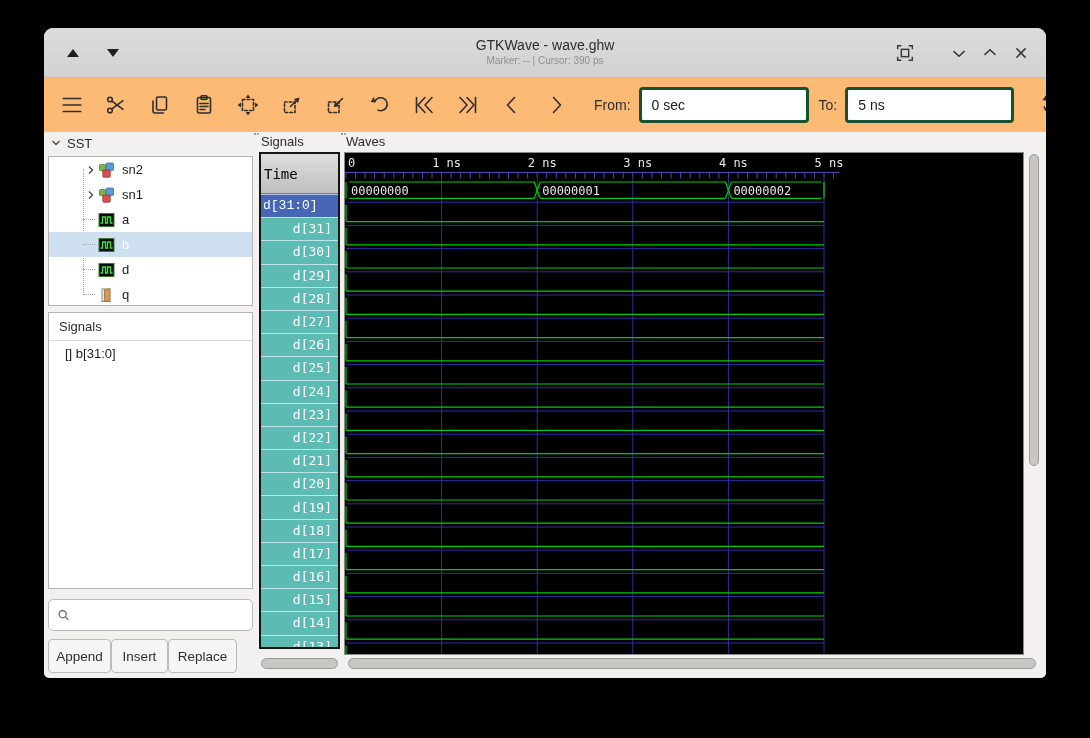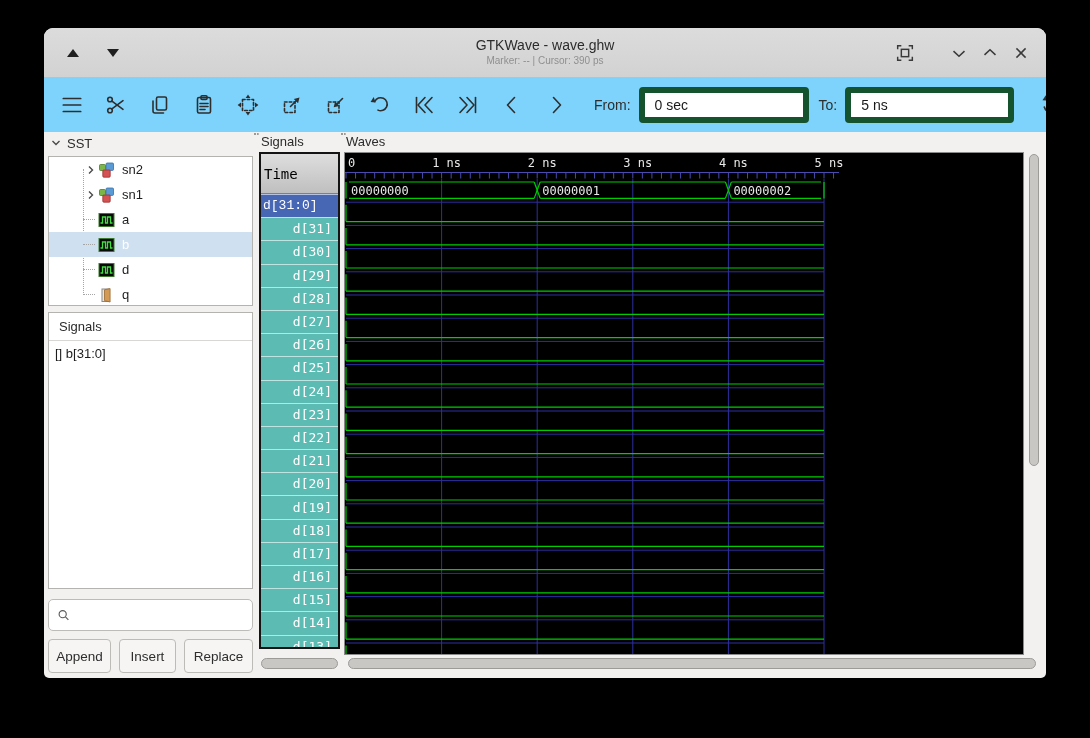--- a/index.html
+++ b/index.html
@@ -17,26 +17,26 @@
   .tri-up { width:0; height:0; border-left:6px solid transparent; border-right:6px solid transparent; border-bottom:8px solid #1f1f1f; }
   .tri-down { width:0; height:0; border-left:6px solid transparent; border-right:6px solid transparent; border-top:8px solid #1f1f1f; }
   .hb-center { position:absolute; left:0; right:0; top:0; height:100%; display:flex; flex-direction:column; align-items:center; justify-content:center; pointer-events:none; }
   .hb-title { font-size:14px; color:#2c2c2c; line-height:17px; }
   .hb-sub { font-size:10px; color:#8f8f8f; line-height:14px; }
   .hb-right { margin-left:auto; display:flex; align-items:center; gap:9px; padding-right:14px; }
   .hb-right .hb-btn svg { stroke:#3a3a3a; }
   .hb-gap { width:14px; }
 
   
-  .toolbar { height:54px; display:flex; align-items:center; padding-left:12px; background:#7dd3fc; }
+  .toolbar { height:54px; display:flex; align-items:center; padding-left:12px; background:#fdba74; }
   .tb-btn { width:32px; height:32px; margin-right:12px; border:none; background:transparent; border-radius:4px;
             display:flex; align-items:center; justify-content:center; cursor:pointer; flex:0 0 auto; }
   .tb-btn svg { stroke:#2e2e2e; fill:none; stroke-width:1.6; stroke-linecap:round; stroke-linejoin:round; }
   .tb-label { font-size:14px; color:#2e2e2e; margin:0 8px 0 10px; }
-  .tb-input { width:170px; height:36px; border:6px solid #14532d; border-radius:4px; background:#fff;
+  .tb-input { width:170px; height:36px; border:3px solid #14532d; border-radius:4px; background:#fff;
               font-size:14px; color:#1a1a1a; padding:0 10px; font-family:"Liberation Sans",sans-serif; }
   .tb-reload { margin-left:22px; }
 
   
   .main { position:relative; height:546px; }
   .pane-grip { position:absolute; top:0; width:5px; height:4px; display:flex; align-items:center; justify-content:center; cursor:col-resize; }
   .pane-grip i { display:block; width:5px; border-top:2px dotted #9a9a9a; }
 
   .frame-label { position:absolute; font-size:13px; color:#2b2b2b; }
 
@@ -47,26 +47,26 @@
   .tree-row { position:relative; height:25px; display:flex; align-items:center; padding-left:35px; cursor:pointer; }
   .tree-row.selected { background:#cfe0f1; }
   .tree-row.selected .tree-label { color:#fdfdfd; }
   .tree-chev { width:14px; height:14px; display:flex; align-items:center; justify-content:center; flex:0 0 14px; }
   .tree-stub { position:absolute; left:34px; top:12px; width:12px; border-top:1px dotted #a5a5a5; }
   .tree-icon { width:17px; height:16px; margin-right:7px; flex:0 0 17px; }
   .tree-label { font-size:13px; color:#1d1d1d; }
 
   .sig-frame { position:absolute; left:4px; top:180px; width:205px; height:277px; background:#fff; border:1px solid #b5b3b0; }
   .sig-frame-hdr { height:28px; display:flex; align-items:center; padding-left:10px; font-size:13px; color:#2b2b2b; border-bottom:1px solid #d9d7d4; }
-  .sig-item { height:24px; display:flex; align-items:center; padding-left:6px; font-size:13px; color:#1d1d1d; cursor:pointer; }
+  .sig-item { height:24px; display:flex; align-items:center; padding-left:16px; font-size:13px; color:#1d1d1d; cursor:pointer; }
 
   .search-box { position:absolute; left:4px; top:467px; width:205px; height:32px; background:#fff; border:1px solid #bdbbb8; border-radius:5px; display:flex; align-items:center; padding-left:8px; gap:6px; }
   .search-box input { border:none; outline:none; flex:1; font-size:13px; font-family:"Liberation Sans",sans-serif; background:transparent; }
 
-  .btn-row { position:absolute; left:4px; top:507px; width:208px; display:flex; gap:8px; }
+  .btn-row { position:absolute; left:4px; top:507px; width:208px; display:flex; }
   .gtk-btn { height:34px; background:#f6f5f4; border:1px solid #bdbbb8; border-radius:4px; font-size:13.5px; color:#2e2e2e;
              font-family:"Liberation Sans",sans-serif; cursor:pointer; }
 
   
   .mid-box { position:absolute; left:215px; top:20px; width:81px; height:497px; background:#fff; border:2px solid #141414; overflow:hidden; }
   .time-hdr { height:40px; background:linear-gradient(#dedede,#bfbfbf); border-bottom:1px solid #7f7f7f; color:#000;
               font-family:"DejaVu Sans Mono",monospace; font-size:14px; display:flex; align-items:center; padding-left:3px; }
   .sig-row { height:23.2px; background:#5cbcb4; box-shadow:inset 0 1px 0 rgba(255,255,255,.6);
              color:#fff; font-family:"DejaVu Sans Mono",monospace; font-size:13px;
              display:flex; align-items:center; justify-content:flex-end; padding-right:6px; cursor:pointer; }

